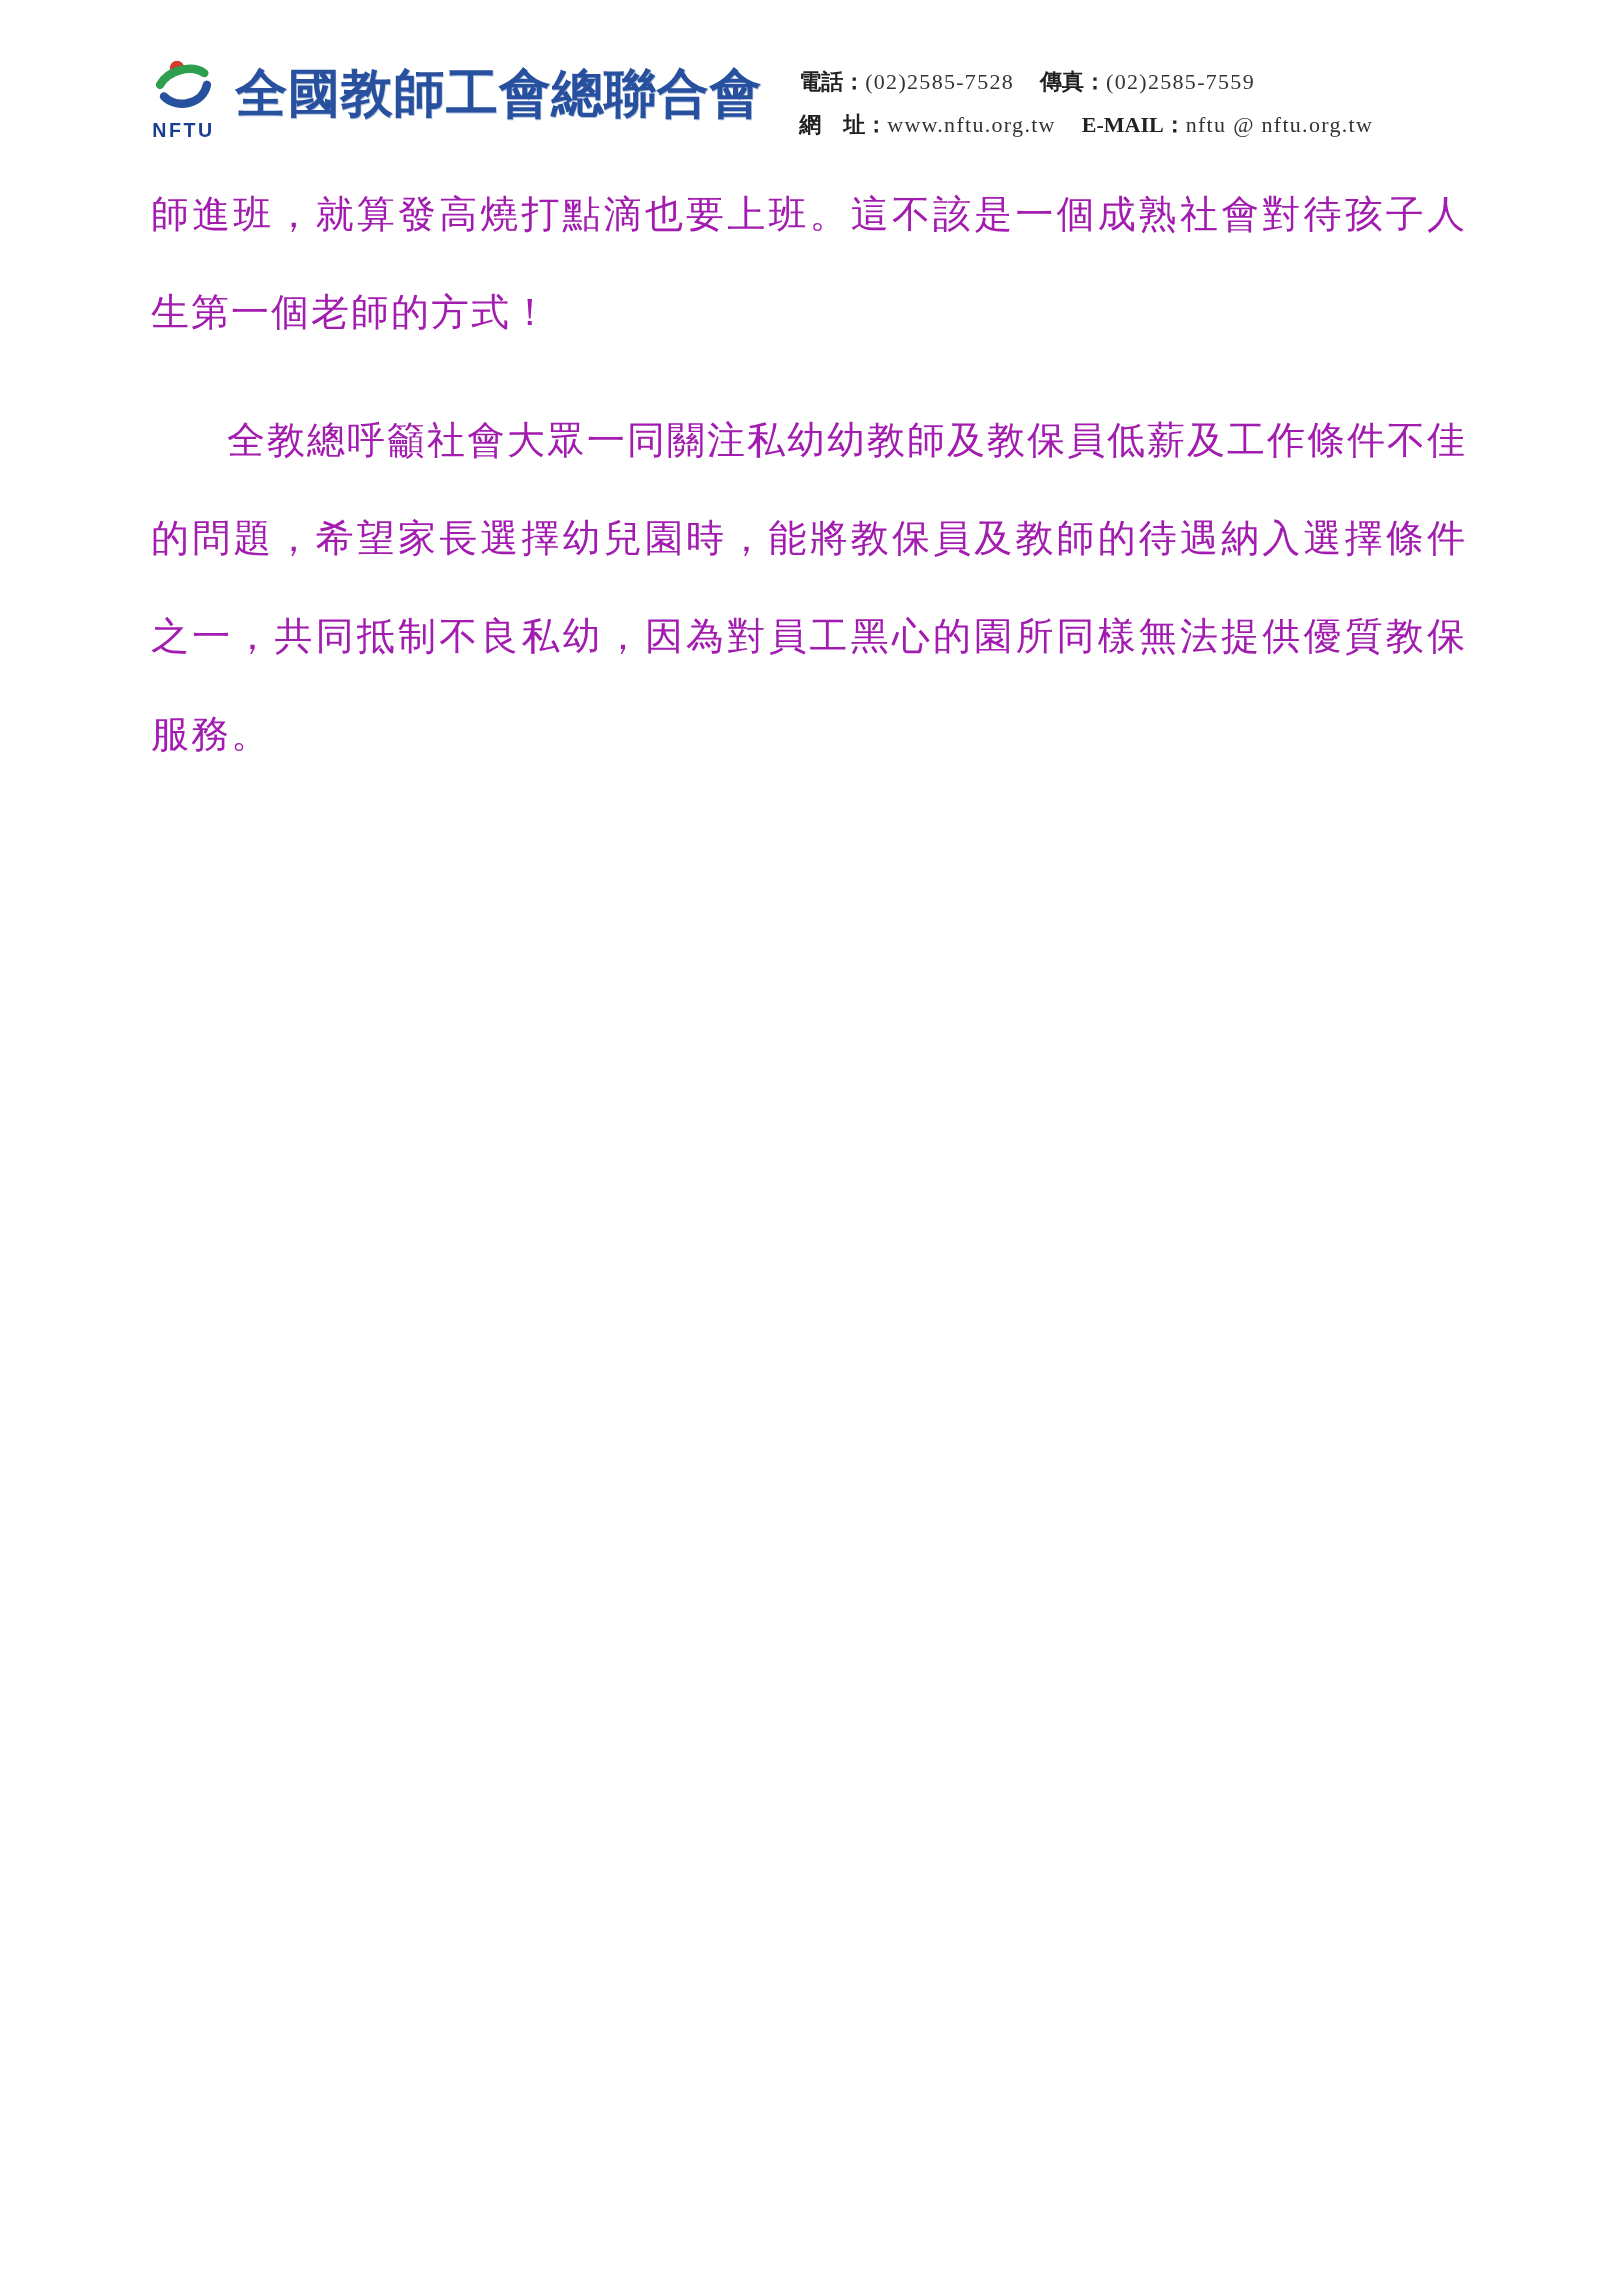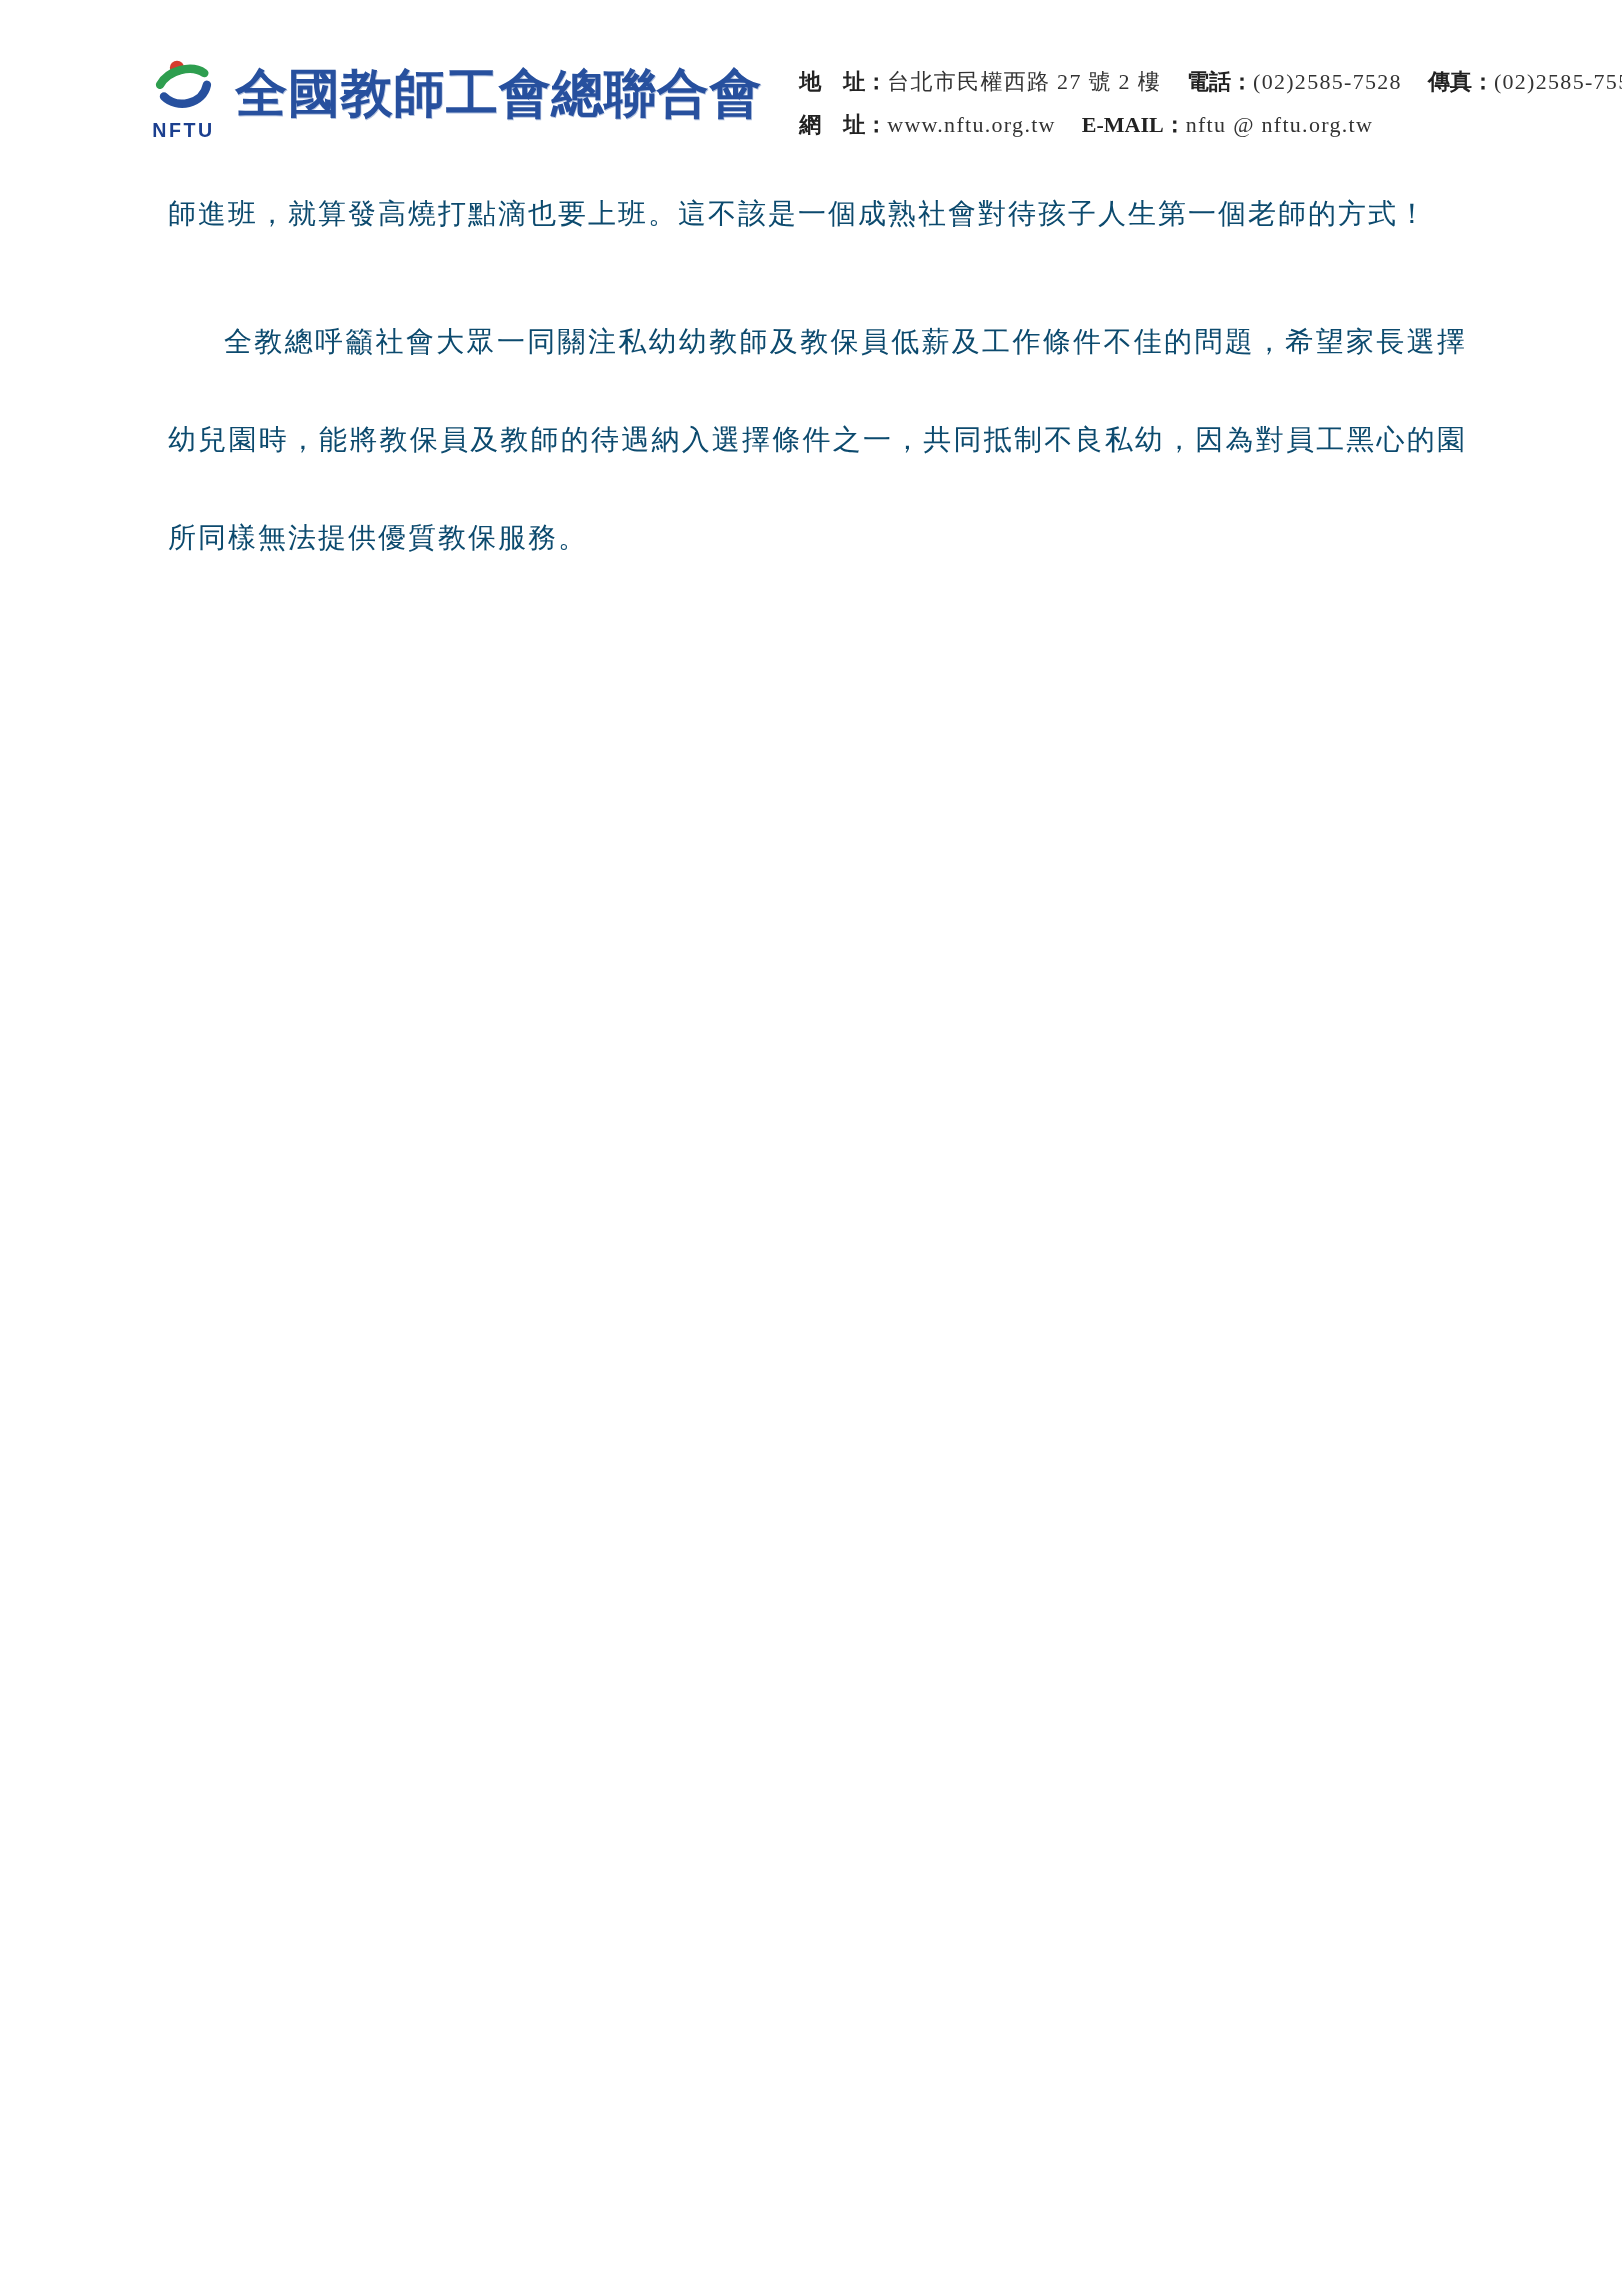--- a/index.html
+++ b/index.html
@@ -63,26 +63,26 @@
   .val { letter-spacing: 1.3px; color: #333; }
 
   
   .doc-body {
     position: absolute;
     top: 165px;
     left: 151px;
     right: 156px;
   }
   .doc-body p {
-    margin: 0 0 30px 17px;
-    font-size: 28px;
+    margin: 0 0 30px 0;
+    font-size: 38px;
     line-height: 98px;
     letter-spacing: 2px;
     text-align: justify;
-    color: #0c4a6e;
+    color: #a21caf;
   }
 </style>
 </head>
 <body>
 
 <div class="page">
 
   <header class="letterhead">
 
     <div class="logo-block">
@@ -93,21 +93,20 @@
           <path d="M20 70 C 40 90, 80 82, 86 52" stroke-width="13" fill="none" stroke-linecap="round" stroke="#27509e"></path>
         </svg>
       </div>
       <div class="acronym" style="color: rgb(27, 63, 143);">NFTU</div>
     </div>
 
     <div class="org-title" style="color: rgb(39, 80, 158);">全國教師工會總聯合會</div>
 
     <div class="contact">
       <div class="contact-line">
-        <span class="group"><span class="lbl">地　址：</span><span class="val">台北市民權西路 27 號 2 樓</span></span>
         <span class="group"><span class="lbl">電話：</span><span class="val">(02)2585-7528</span></span>
         <span class="group"><span class="lbl">傳真：</span><span class="val">(02)2585-7559</span></span>
       </div>
       <div class="contact-line">
         <span class="group"><span class="lbl">網　址：</span><span class="val">www.nftu.org.tw</span></span>
         <span class="group"><span class="lbl">E-MAIL：</span><span class="val">nftu @ nftu.org.tw</span></span>
       </div>
     </div>
 
   </header>

